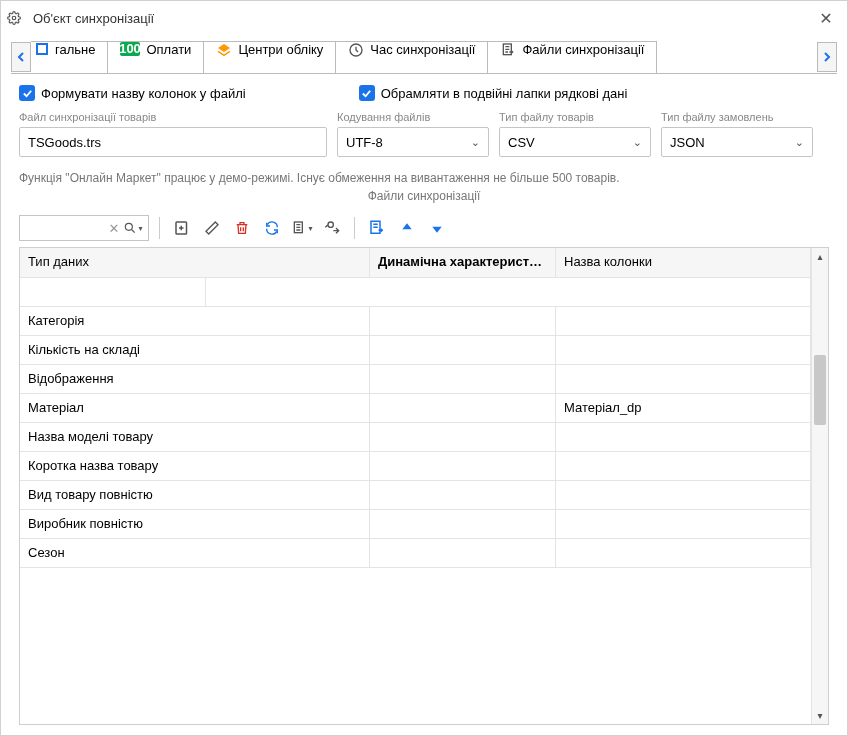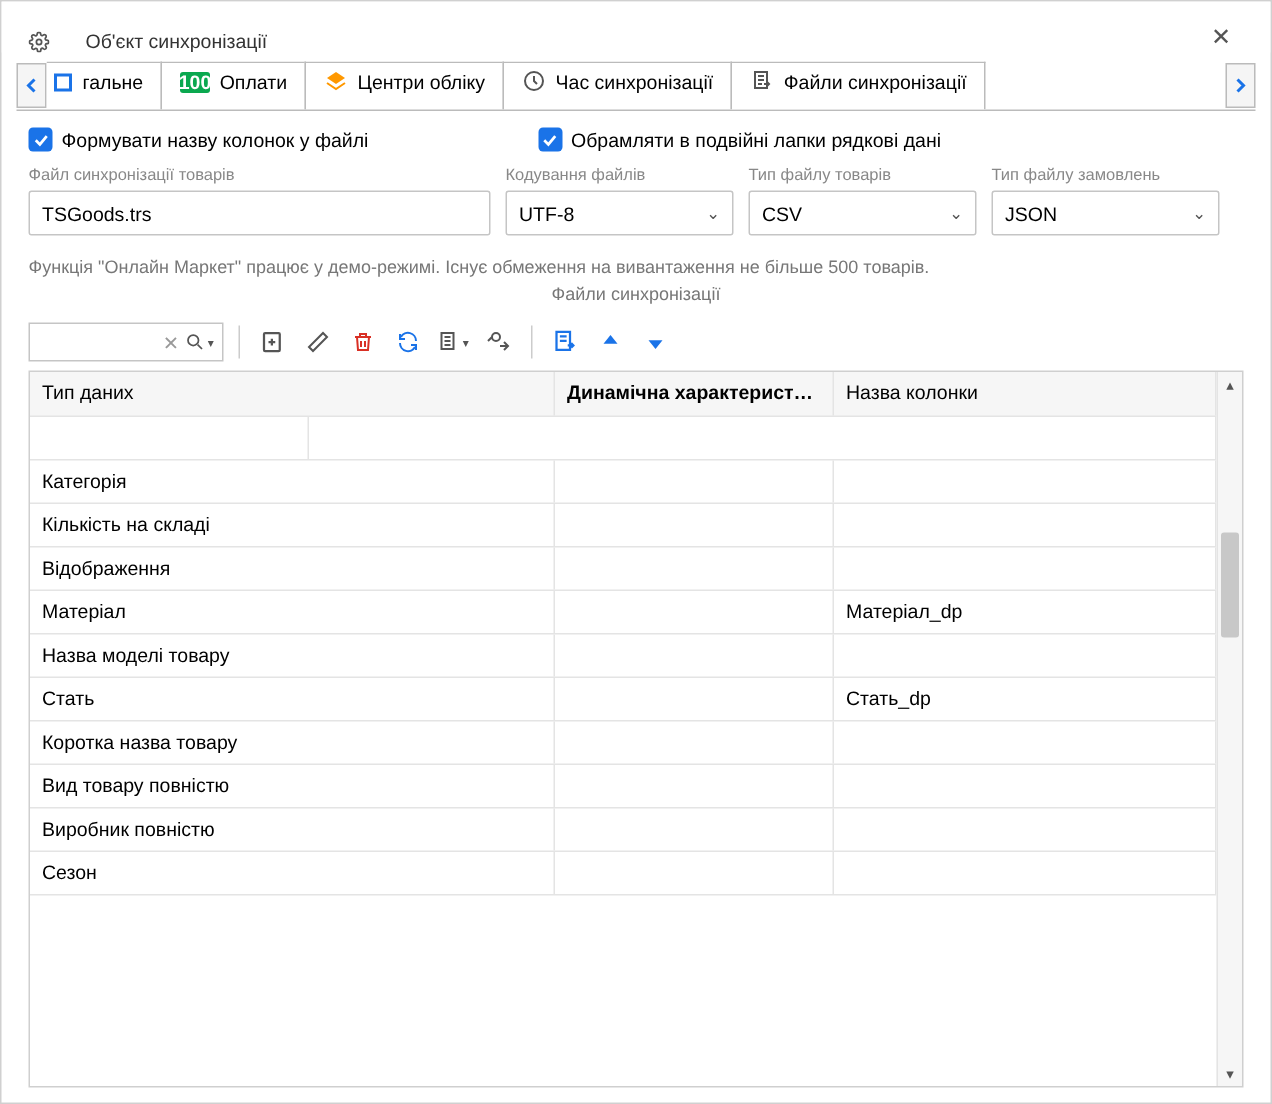--- a/index.html
+++ b/index.html
@@ -1,23 +1,23 @@
 <!DOCTYPE html>
 <html><head>
 <meta charset="utf-8">
 <style>
 *{box-sizing:border-box;margin:0;padding:0;font-family:Segoe UI,Arial,sans-serif;font-size:13px}
 body{background:#fff;width:848px;height:736px;overflow:hidden;border:1px solid #d0d0d0}
-.titlebar{height:34px;display:flex;align-items:flex-end;padding:0 18px;gap:24px;background:#fff}
+.titlebar{height:34px;display:flex;align-items:center;padding:0 6px;gap:12px;background:#fff}
 .titlebar .title{flex:1;color:#333;font-size:13px}
 .close-x{width:30px;text-align:center;color:#555;font-size:16px;cursor:pointer}
 .tabs-wrap{display:flex;align-items:center;padding:6px 10px 0;gap:0;border-bottom:1px solid transparent}
 .tab-scroll{width:20px;height:30px;border:1px solid #bbb;display:flex;align-items:center;justify-content:center;background:#f5f5f5;cursor:pointer}
 .tabs{display:flex;flex:1;overflow:hidden}
-.tab{display:flex;align-items:flex-end;gap:6px;height:32px;padding:11px 12px;border:1px solid #bbb;border-bottom:none;background:#fff;cursor:pointer;white-space:nowrap;margin-right:-1px}
+.tab{display:flex;align-items:flex-start;gap:6px;height:32px;padding:0 12px;border:1px solid #bbb;border-bottom:none;background:#fff;cursor:pointer;white-space:nowrap;margin-right:-1px}
 .tab.first-partial{border-left:none;padding-left:4px}
 .tab.active{background:#fff;position:relative;z-index:2}
 .tabs-underline{height:1px;background:#bbb;margin:0 10px;position:relative;top:-1px;z-index:1}
 .form-area{padding:8px 18px 6px}
 .check-row{display:flex;gap:43px;padding:2px 0 8px}
 .check{display:flex;align-items:center;gap:6px;cursor:pointer}
 .chk-box{width:16px;height:16px;border-radius:3px;background:#1a73e8;display:flex;align-items:center;justify-content:center}
 .chk-box svg{width:11px;height:11px}
 .field-row{display:flex;gap:10px}
 .field{display:flex;flex-direction:column;gap:2px}
@@ -279,25 +279,20 @@
           <div class="cell c1">Матеріал</div>
           <div class="cell c2"></div>
           <div class="cell c3">Матеріал_dp</div>
         </div>
         <div class="grid-row">
           <div class="cell c1">Назва моделі товару</div>
           <div class="cell c2"></div>
           <div class="cell c3"></div>
         </div>
         <div class="grid-row">
-          <div class="cell c1">Стать</div>
-          <div class="cell c2"></div>
-          <div class="cell c3">Стать_dp</div>
-        </div>
-        <div class="grid-row">
           <div class="cell c1">Коротка назва товару</div>
           <div class="cell c2"></div>
           <div class="cell c3"></div>
         </div>
         <div class="grid-row">
           <div class="cell c1">Вид товару повністю</div>
           <div class="cell c2"></div>
           <div class="cell c3"></div>
         </div>
         <div class="grid-row">

